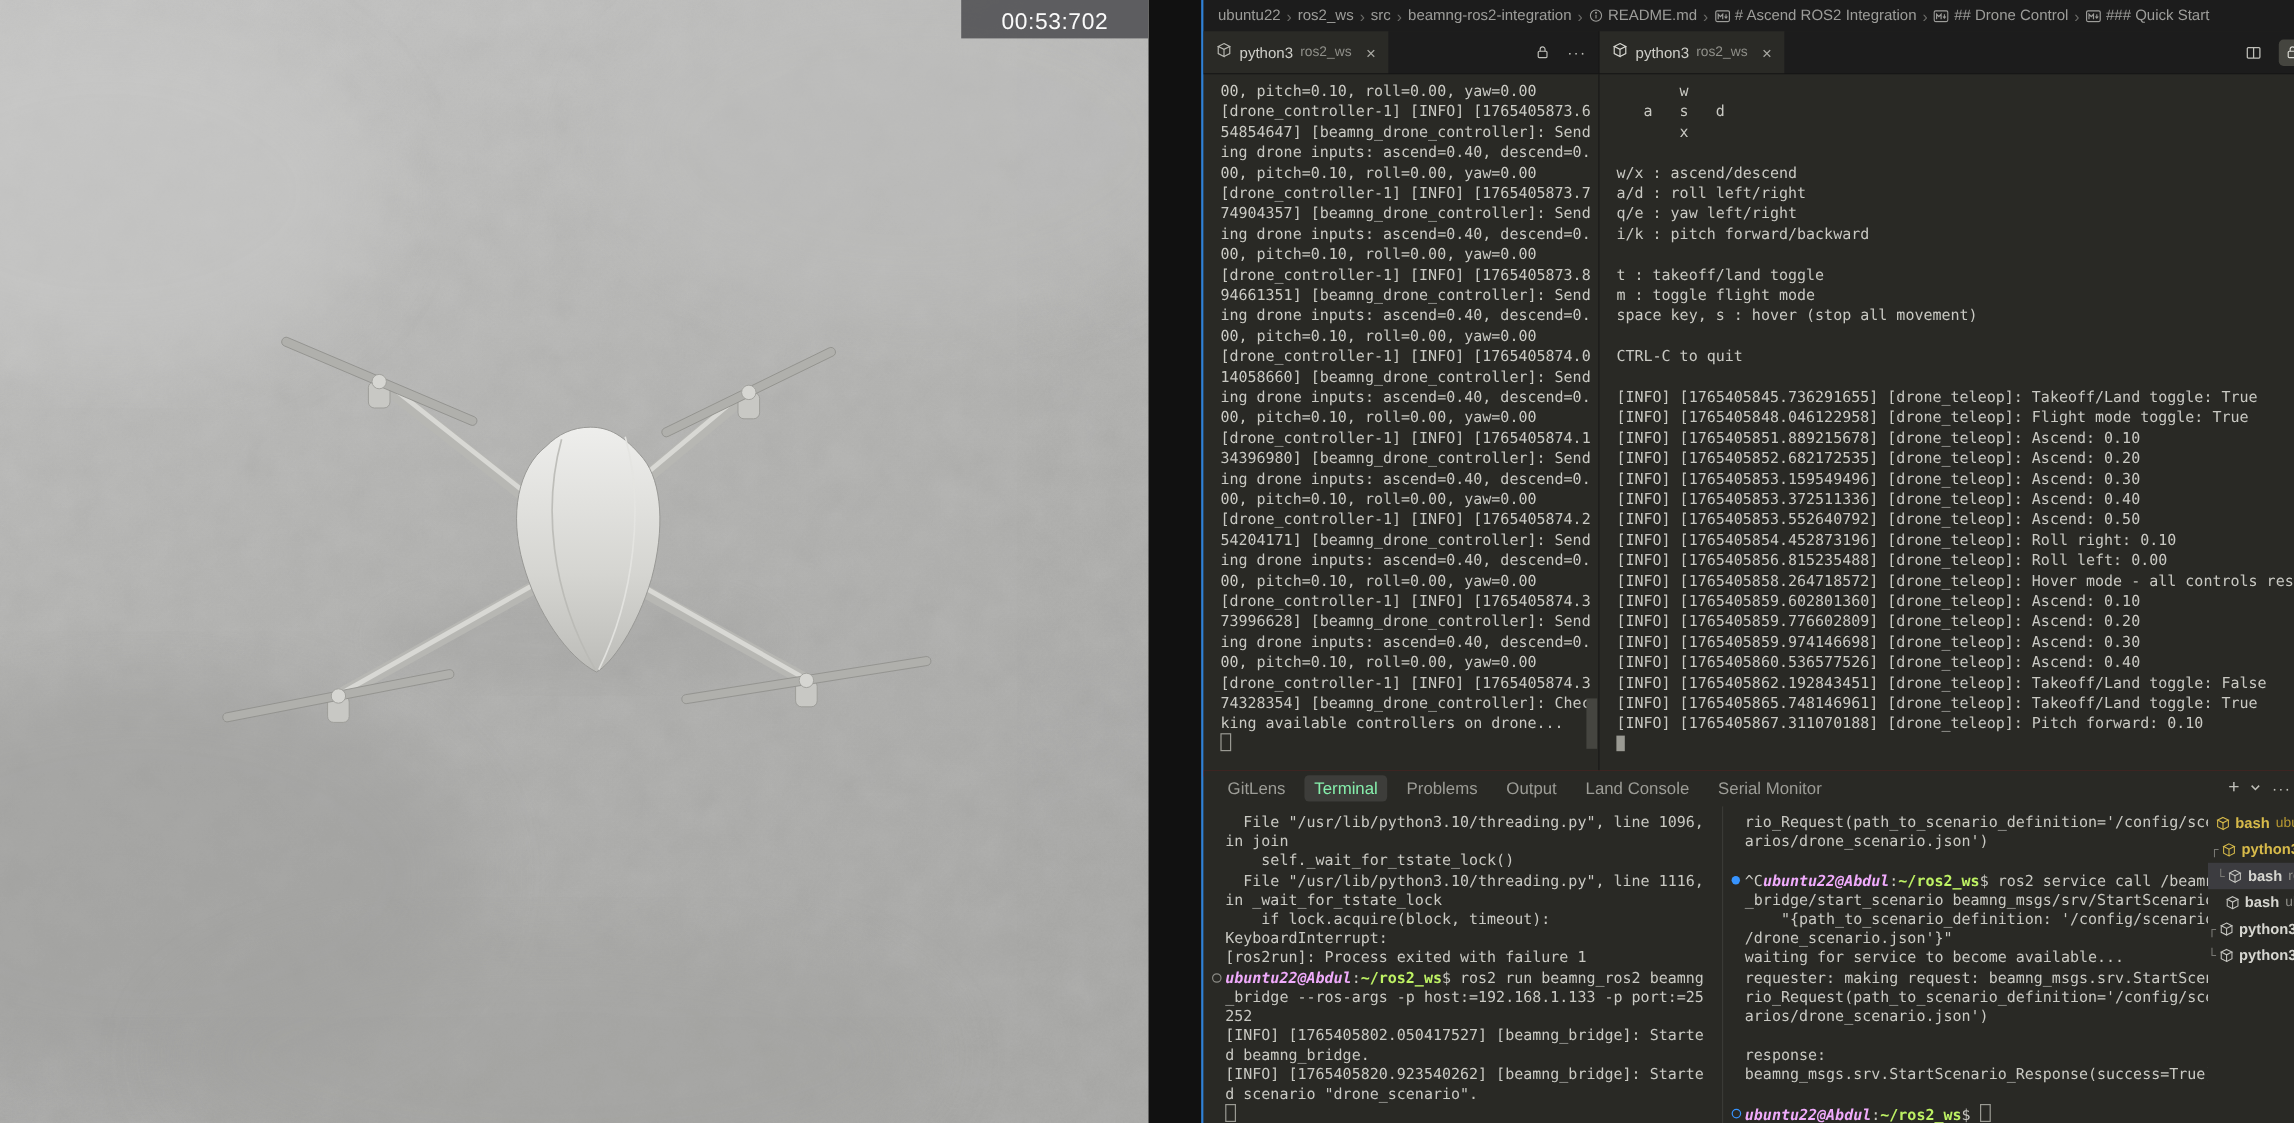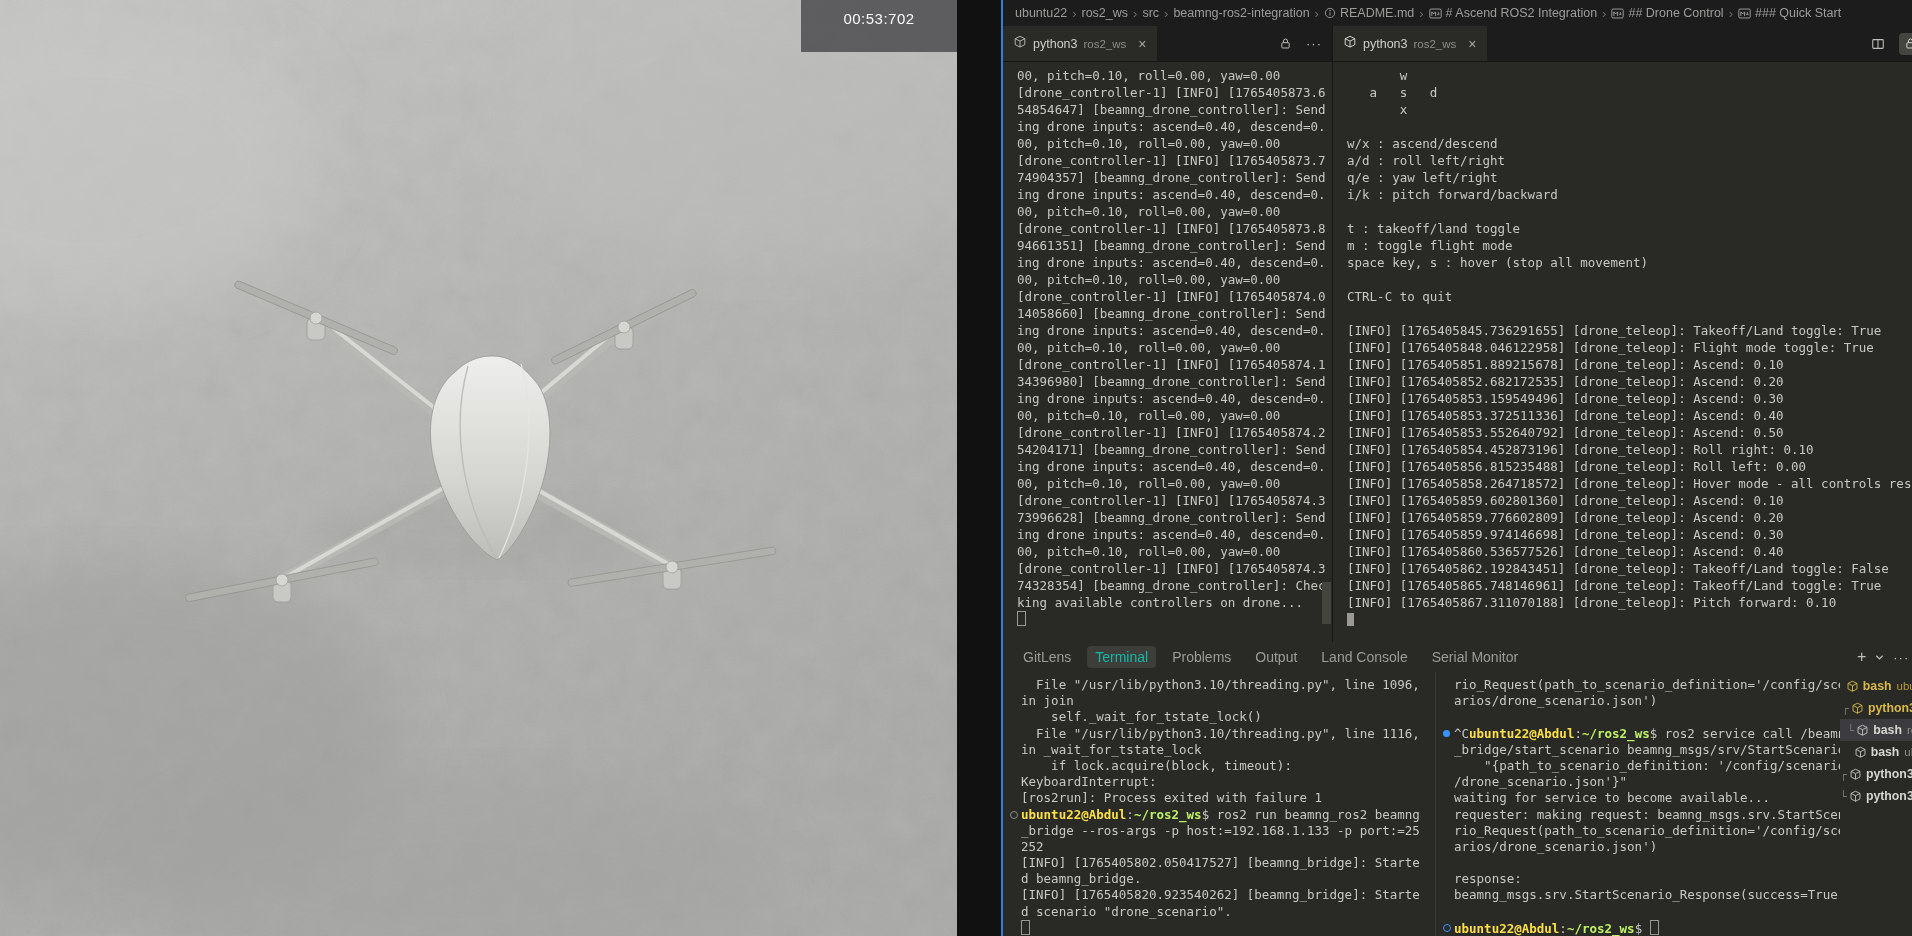--- a/index.html
+++ b/index.html
@@ -1,22 +1,22 @@
 <!DOCTYPE html>
 <html><head>
 <meta charset="utf-8">
 <style>
   html,body{margin:0;padding:0;background:#111;}
   .root{position:relative;width:1912px;height:936px;overflow:hidden;font-family:"Liberation Sans",sans-serif;}
 
   
   .scene{position:absolute;left:0;top:0;width:957px;height:936px;background:#b3b3b1;overflow:hidden;}
   .scene svg{position:absolute;left:0;top:0;}
-  .timer{position:absolute;top:0;left:801px;width:156px;height:52px;background:rgba(86,86,89,0.93);
-         color:#fafafa;font-size:15px;line-height:38px;text-align:center;letter-spacing:.5px;}
+  .timer{position:absolute;top:0;left:801px;width:156px;height:32px;background:rgba(86,86,89,0.93);
+         color:#fafafa;font-size:19px;line-height:38px;text-align:center;letter-spacing:.5px;}
 
   
   .vscode{position:absolute;left:1001px;top:0;width:1025px;height:936px;background:#292925;border-left:2px solid #2f81d7;box-sizing:border-box;color:#c7c7c1;}
   .crumbs{height:26px;background:#1c1c1c;display:flex;align-items:center;padding-left:12px;font-size:12.5px;color:#9d9d9a;white-space:nowrap;overflow:hidden;}
   .crumbs .sep{color:#6b6b68;margin:0 5px;font-size:13px;}
   .crumbs .bi{display:inline-flex;align-items:center;gap:4px;}
   .crumbs svg{flex:0 0 auto;}
 
   .tabsrow{height:35px;display:flex;background:#1c1c1c;border-bottom:1px solid #161616;}
   .tabstrip{position:relative;display:flex;align-items:stretch;box-sizing:border-box;}
@@ -31,35 +31,35 @@
   .dots{letter-spacing:1px;color:#c0c0ba;font-size:13px;}
 
   .groups{position:relative;display:flex;height:580px;border-bottom:5px solid #b91c1c;}
   .edpane{position:relative;box-sizing:border-box;overflow:hidden;background:#292925;}
   .edpane.left{width:330px;border-right:1px solid #161616;}
   .edpane.right{width:624px;}
   .term{margin:0;padding:5px 0 0 10px;font-family:"DejaVu Sans Mono",monospace;font-size:12.5px;line-height:17px;color:#c9c9c3;white-space:pre;}
   .tline{position:relative;height:17px;padding-left:4px;}
   .bterm{line-height:16.2px;}
   .bterm .tline{height:16.2px;padding-left:8px;}
-  .seg-w{color:#c9c9c3;} .seg-g{color:#fde047;font-weight:bold;} .seg-b{color:#bef264;font-weight:bold;}
+  .seg-w{color:#c9c9c3;} .seg-g{color:#f0abfc;font-weight:bold;font-style:italic;} .seg-b{color:#bef264;font-weight:bold;}
   .cur{display:inline-block;width:7px;height:13px;vertical-align:-2px;}
   .cur.hollow{border:1px solid #9a9a93;}
   .cur.fill{background:#9a9a93;}
   .deco{position:absolute;left:-4px;top:4px;width:7px;height:7px;border-radius:50%;}
   .bterm .deco{left:-3px;}
   .deco.dot{background:#3794ff;}
   .deco.ring{border:1.5px solid #3794ff;box-sizing:border-box;width:8px;height:8px;}
   .deco.gring{border:1.5px solid #8a8a85;box-sizing:border-box;width:8px;height:8px;}
   .scroll-thumb{position:absolute;right:1px;top:520px;width:9px;height:42px;background:#454540;}
 
   .panel{position:absolute;left:0;top:642px;width:953px;height:294px;background:#292925;}
   .panel-tabs{position:relative;height:30px;display:flex;align-items:center;gap:8px;padding-left:12px;font-size:14px;color:#9d9d97;}
   .ptab{padding:3px 8px;border-radius:4px;cursor:pointer;}
-  .ptab.active{background:#3d3d3a;color:#14b8a6;}
+  .ptab.active{background:#3d3d3a;color:#86efac;}
   .panel-icons{position:absolute;right:10px;top:0;height:30px;display:flex;align-items:center;gap:9px;color:#c0c0ba;}
   .panel-body{position:relative;display:flex;height:264px;}
   .bcol{position:relative;box-sizing:border-box;overflow:hidden;}
   .bcol.l{width:433px;border-right:1px solid #3a3a36;}
   .bcol.r{width:404px;}
   .tlist{width:115px;font-size:12.3px;padding-top:3px;}
   .trow{display:flex;align-items:center;height:22px;padding-left:2px;white-space:nowrap;overflow:hidden;cursor:pointer;justify-content:center;}
   .trow.sel{background:#3c3c40;}
   .trow .tree{width:9px;color:#7a7a75;font-family:"DejaVu Sans Mono",monospace;font-size:11px;flex:0 0 auto;}
   .trow .cico{flex:0 0 auto;margin-right:4px;display:flex;}

